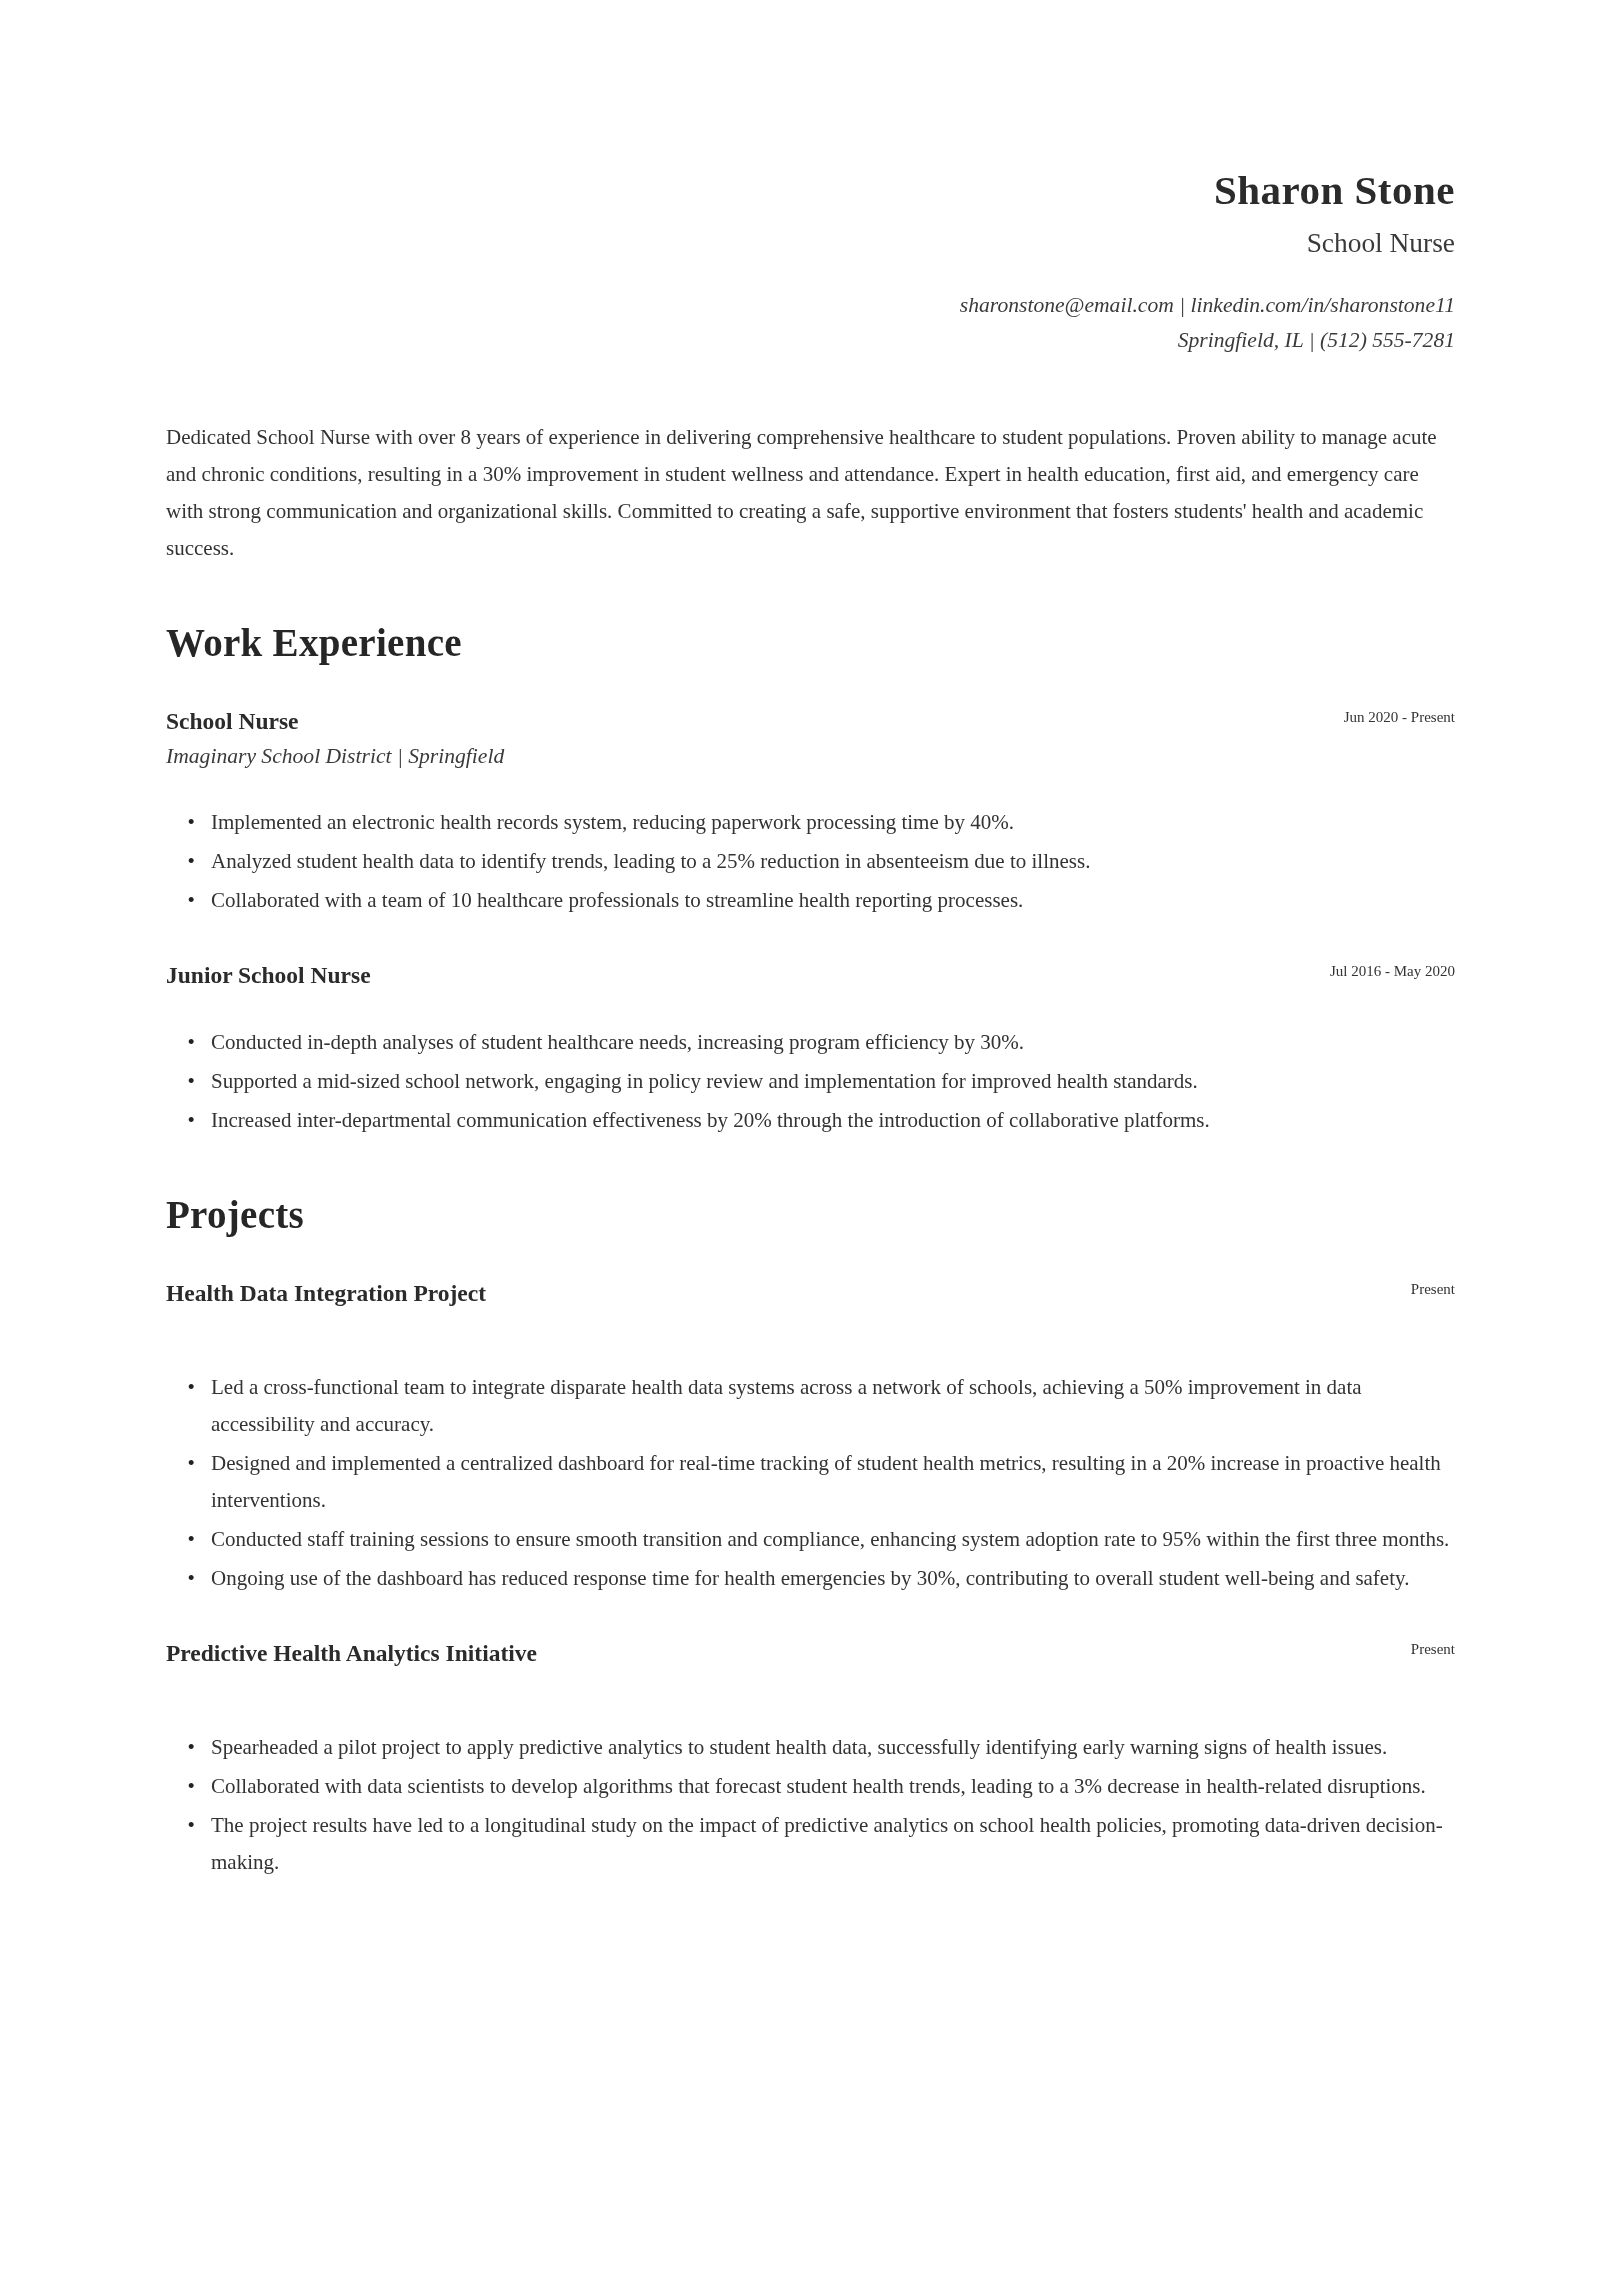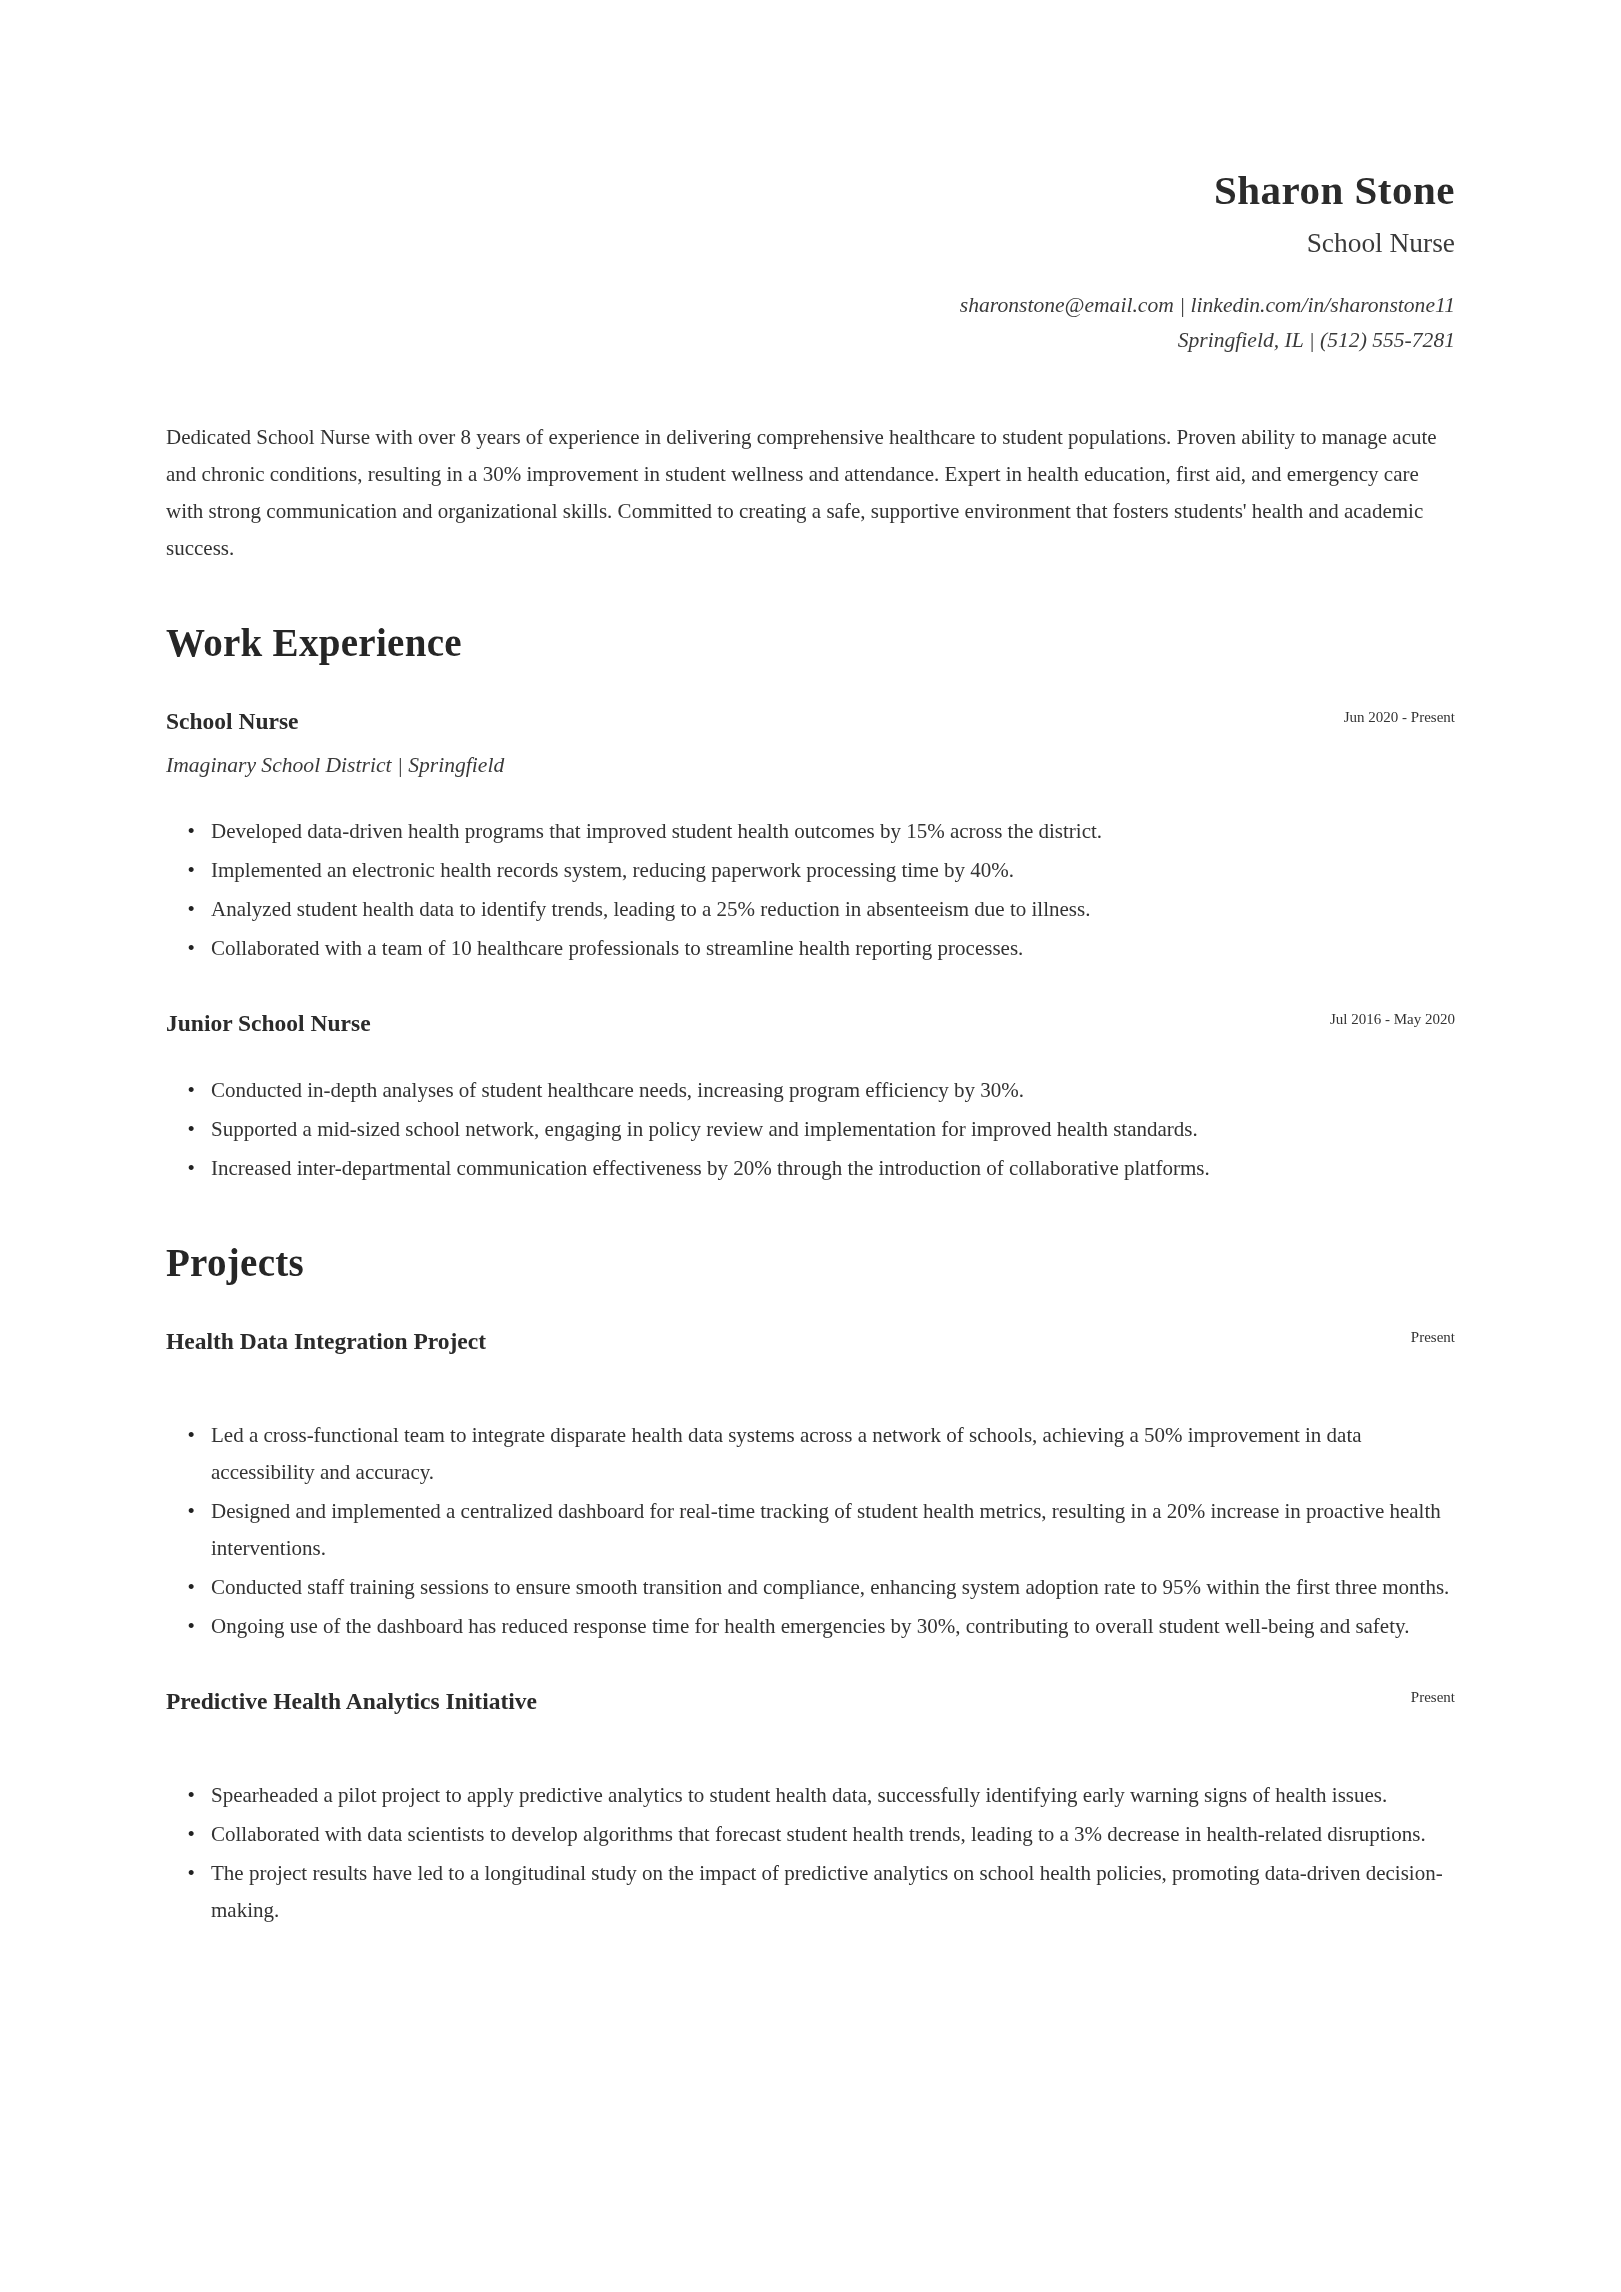--- a/index.html
+++ b/index.html
@@ -66,21 +66,21 @@
     font-weight: bold;
     color: #2b2b2b;
   }
   .entry-date {
     font-size: 15px;
     color: #333333;
     white-space: nowrap;
     padding-top: 1px;
   }
   .entry-subtitle {
-    margin-top: 18px;
+    margin-top: 9px;
     font-style: italic;
     font-size: 21.6px;
     color: #3a3a3a;
   }
   ul.bullets {
     list-style: none;
     margin: 35px 0 0 0;
     padding: 0 0 0 45px;
   }
   ul.bullets.project-bullets { margin-top: 62px; }
@@ -118,21 +118,20 @@
   <section>
     <h2 class="section-heading">Work Experience</h2>
 
     <div class="entry">
       <div class="entry-head">
         <h3 class="entry-title">School Nurse</h3>
         <span class="entry-date">Jun 2020 - Present</span>
       </div>
       <div class="entry-subtitle">Imaginary School District | Springfield</div>
       <ul class="bullets">
-        <li>Developed data-driven health programs that improved student health outcomes by 15% across the district.</li>
         <li>Implemented an electronic health records system, reducing paperwork processing time by 40%.</li>
         <li>Analyzed student health data to identify trends, leading to a 25% reduction in absenteeism due to illness.</li>
         <li>Collaborated with a team of 10 healthcare professionals to streamline health reporting processes.</li>
       </ul>
     </div>
 
     <div class="entry">
       <div class="entry-head">
         <h3 class="entry-title">Junior School Nurse</h3>
         <span class="entry-date">Jul 2016 - May 2020</span>

